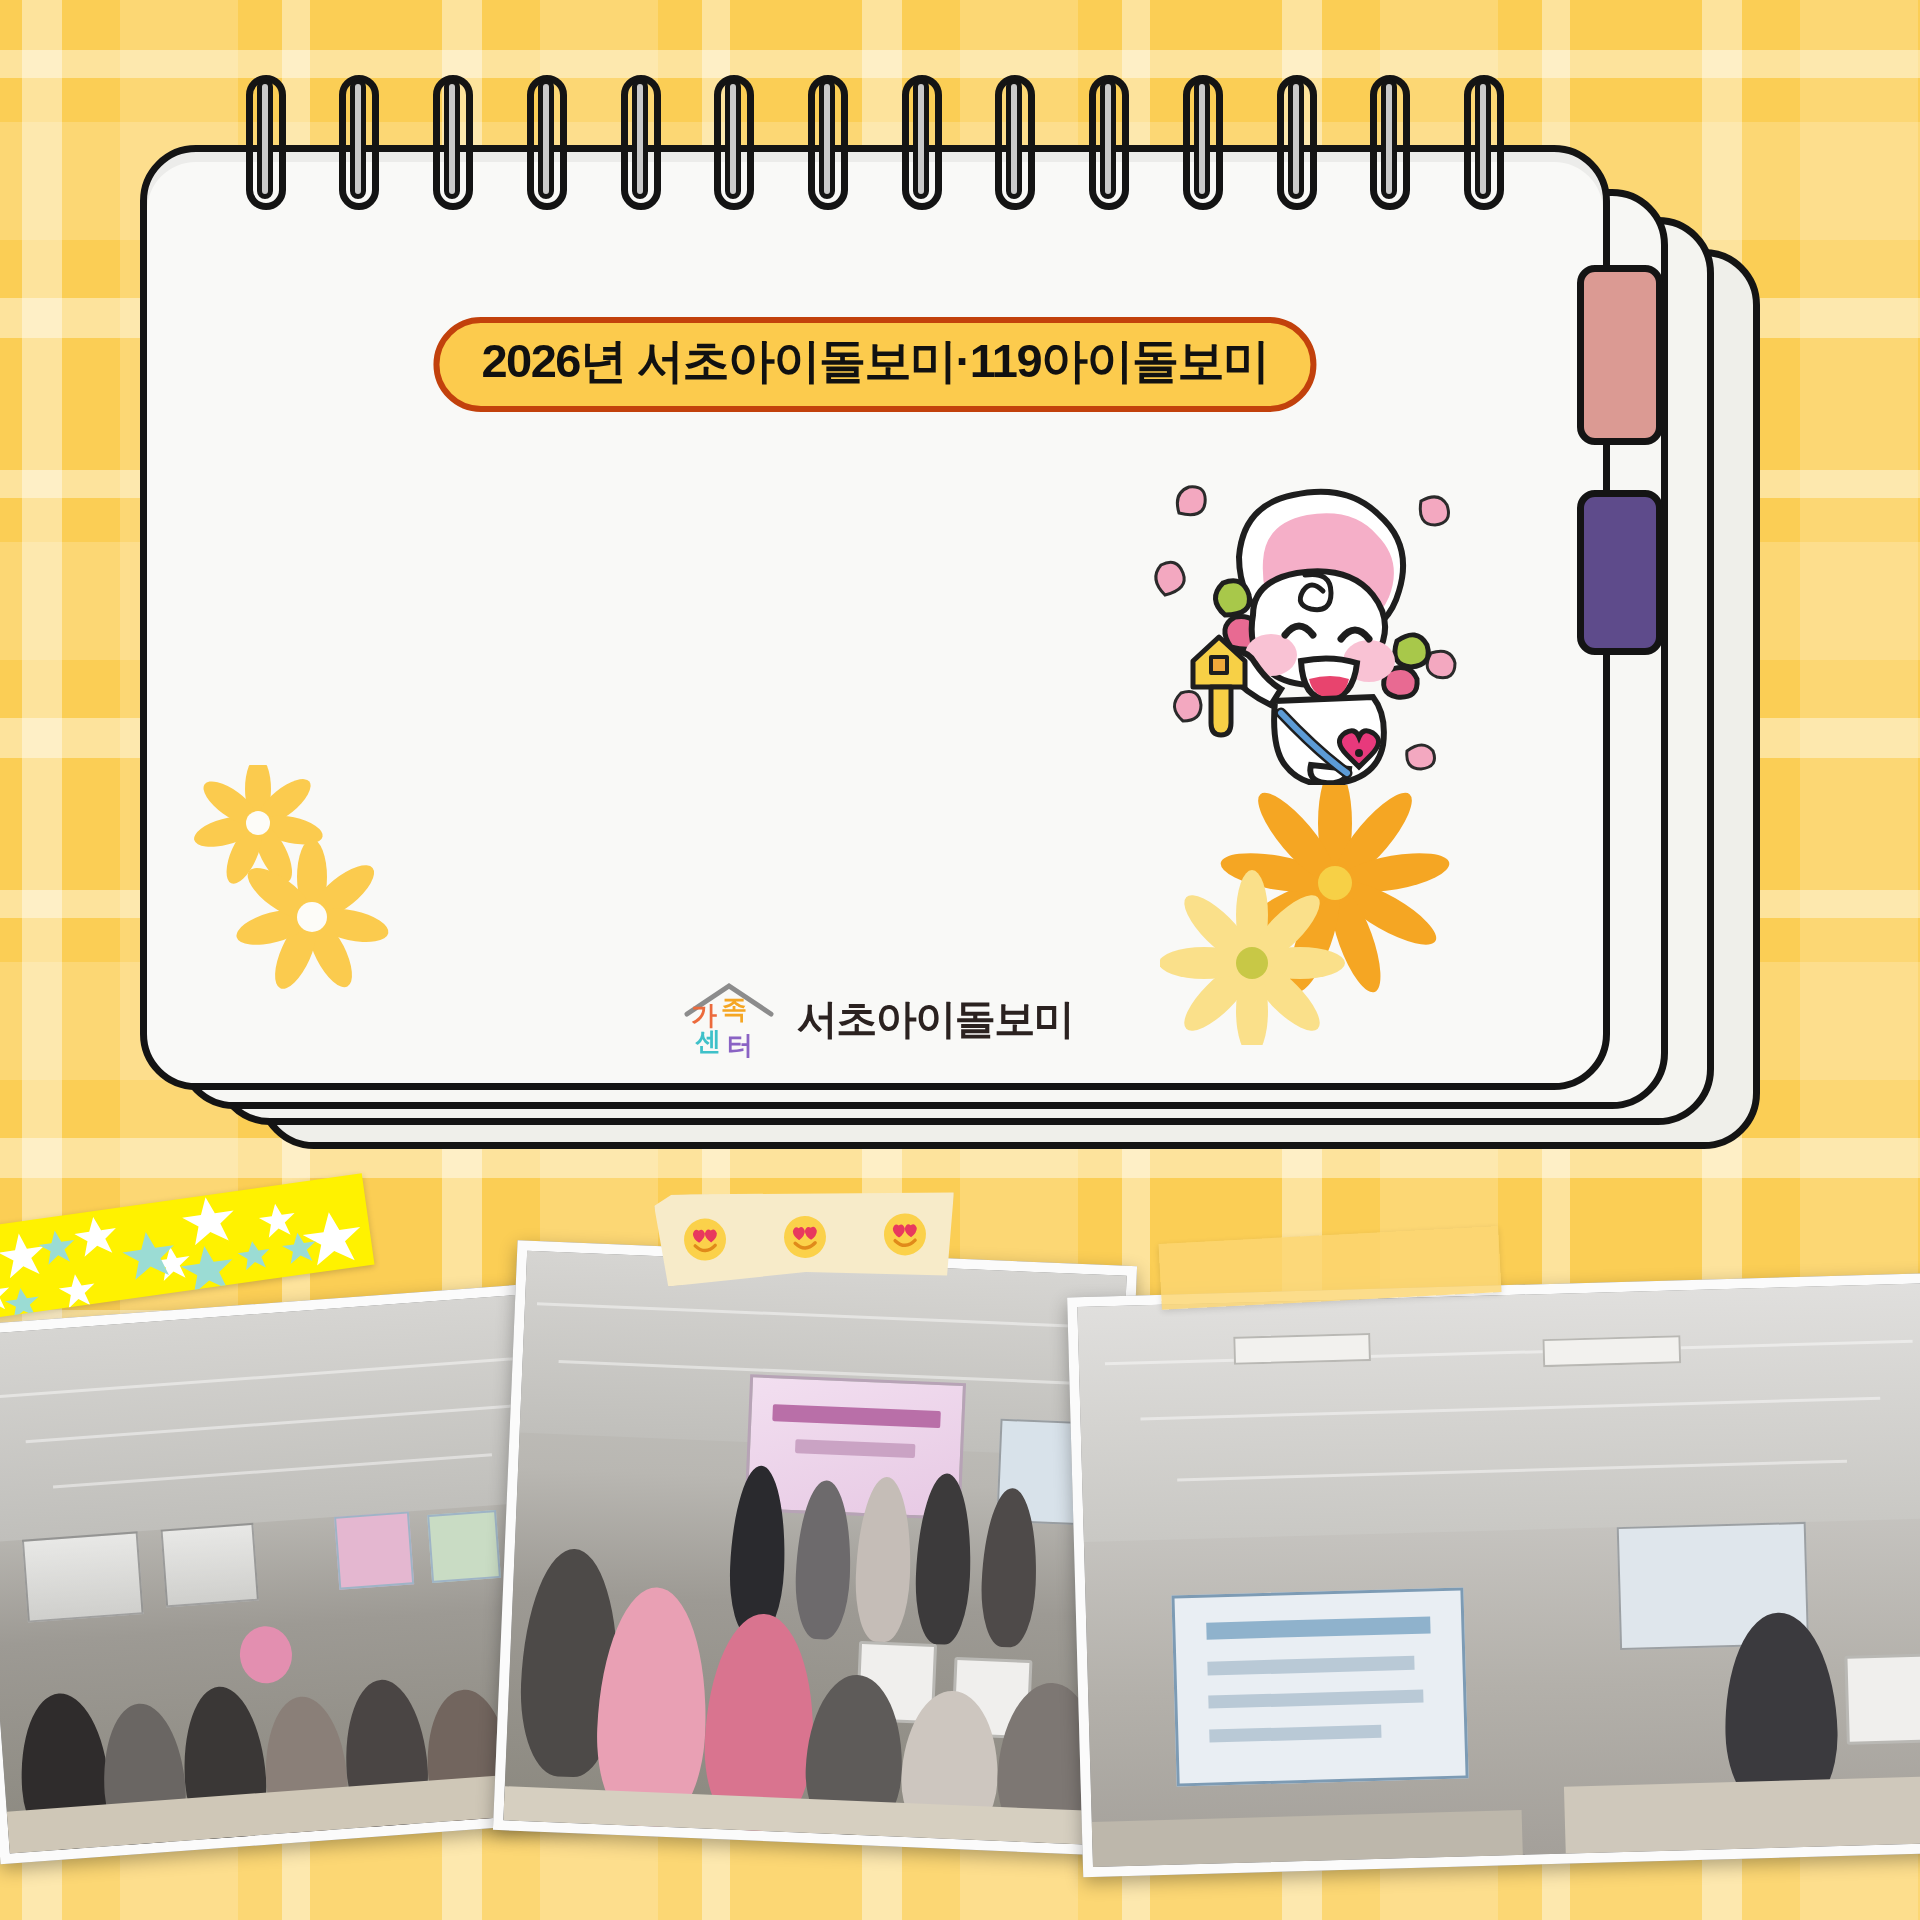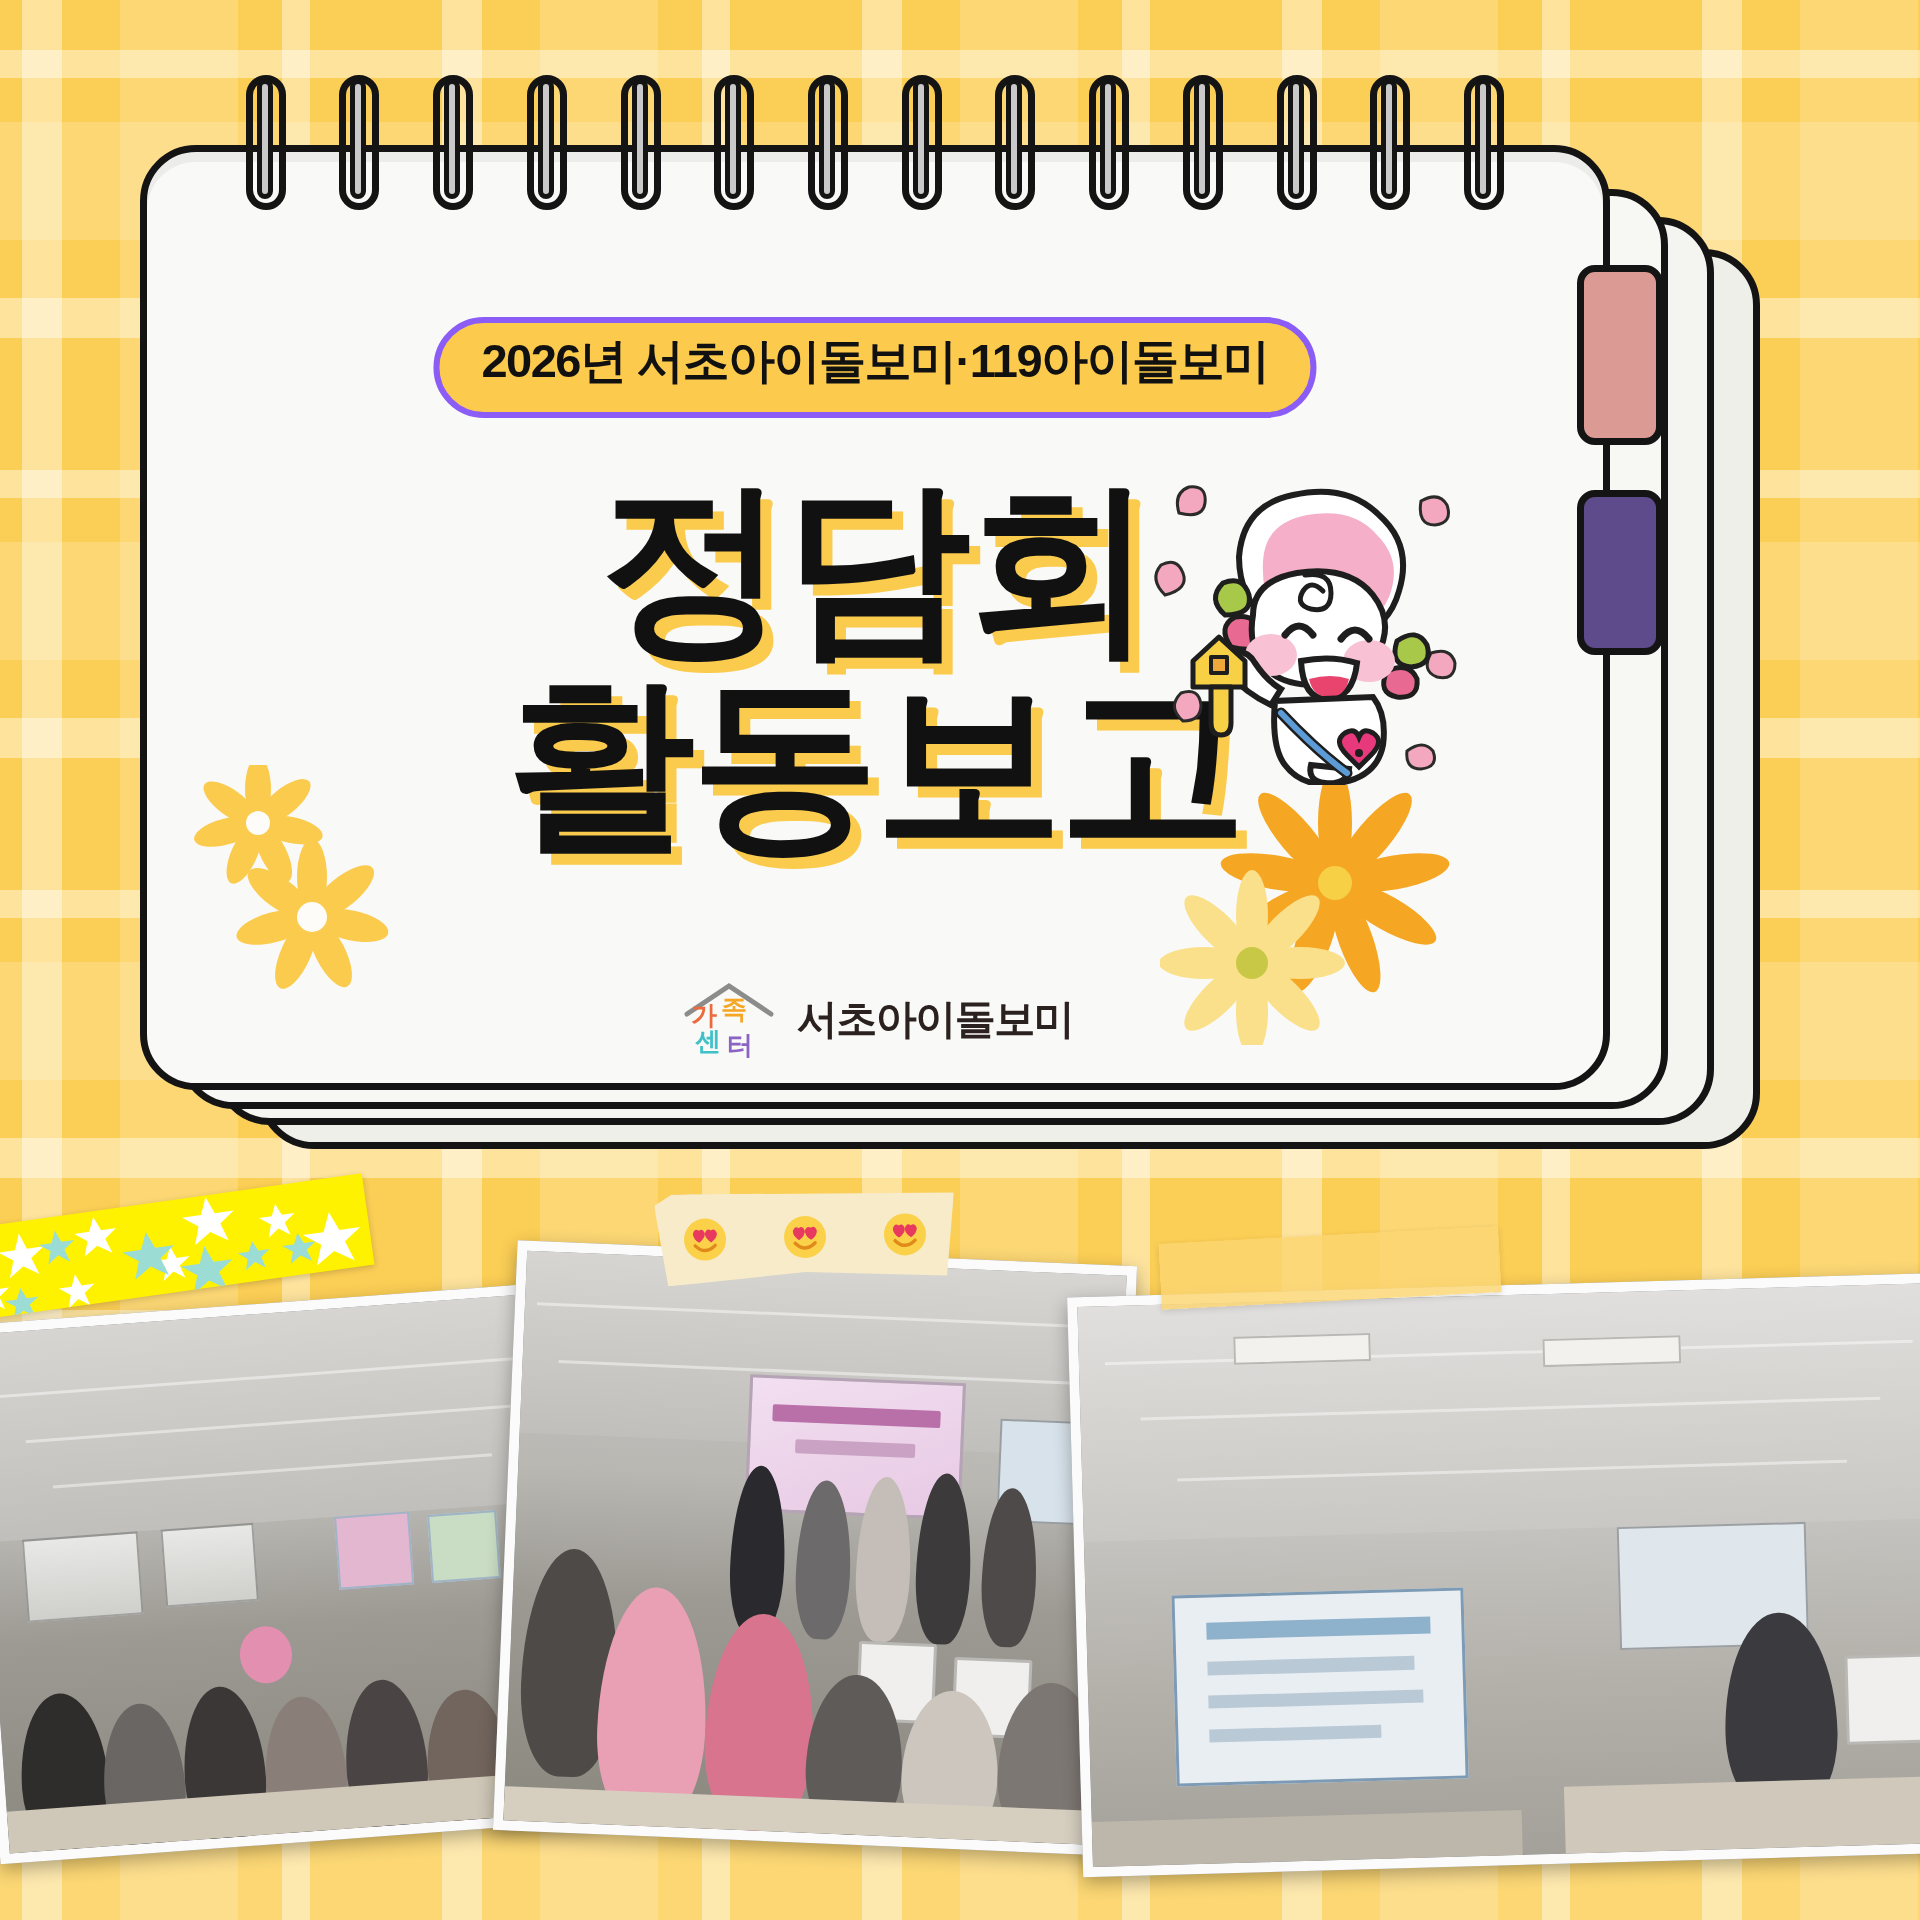--- a/index.html
+++ b/index.html
@@ -83,23 +83,23 @@
 
   
   #card-content{
     position:absolute; left:0; top:0; width:1470px; height:945px;
     z-index:4;
   }
 
   #badge{
     position:absolute; left:50%; top:172px; transform:translateX(-50%);
     background:#FCCB4D;
-    border:6px solid #8b5cf6;
+    border:6px solid #c2410c;
     border-radius:60px;
-    padding:14px 42px 28px;
+    padding:14px 42px 22px;
     white-space:nowrap;
   }
   #badge-text{
     font-size:47px; font-weight:700; color:#111;
     letter-spacing:-1.5px; line-height:1;
   }
 
   #title-block{
     position:absolute; left:0; right:0; top:330px;
     text-align:center;
@@ -315,24 +315,20 @@
           <ellipse cx="0" cy="-48" rx="16" ry="45" transform="rotate(135)"></ellipse>
           <ellipse cx="0" cy="-48" rx="16" ry="45" transform="rotate(180)"></ellipse>
           <ellipse cx="0" cy="-48" rx="16" ry="45" transform="rotate(225)"></ellipse>
           <ellipse cx="0" cy="-48" rx="16" ry="45" transform="rotate(270)"></ellipse>
           <ellipse cx="0" cy="-48" rx="16" ry="45" transform="rotate(315)"></ellipse>
           <circle cx="0" cy="0" r="16" fill="#C8C846"></circle>
         </g>
       </svg>
     </div>
 
-    <div id="title-block">
-      <span class="big-line" id="title-line1">정담회</span>
-      <span class="big-line" id="title-line2">활동보고</span>
-    </div>
 
     <div id="mascot">
       <svg width="330" height="320" viewBox="0 0 330 320">
         <g fill="#F3A8C0" stroke="#2B2B2B" stroke-width="3">
           <path d="M30 130 q-16 -16 -4 -30 q16 -8 22 8 q6 16 -18 22z"></path>
           <path d="M44 48 q-6 -20 10 -26 q18 -2 16 16 q-2 16 -26 10z"></path>
           <path d="M286 36 q18 -10 26 4 q6 18 -12 20 q-18 0 -14 -24z"></path>
           <path d="M296 188 q20 -6 24 10 q0 18 -18 14 q-16 -6 -6 -24z"></path>
           <path d="M48 256 q-16 -14 -2 -28 q18 -6 20 12 q0 16 -18 16z"></path>
           <path d="M272 286 q16 -12 26 0 q6 16 -12 18 q-16 0 -14 -18z"></path>

